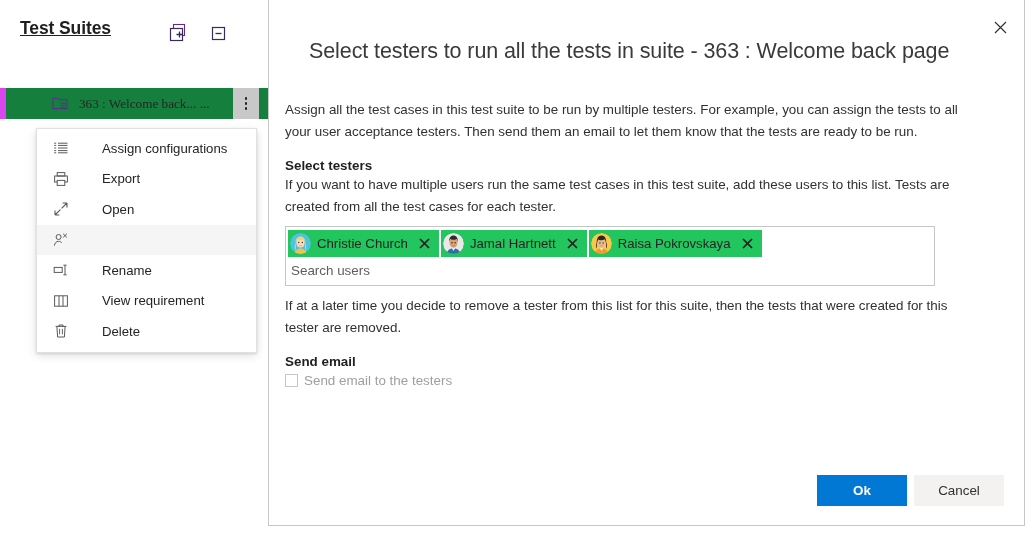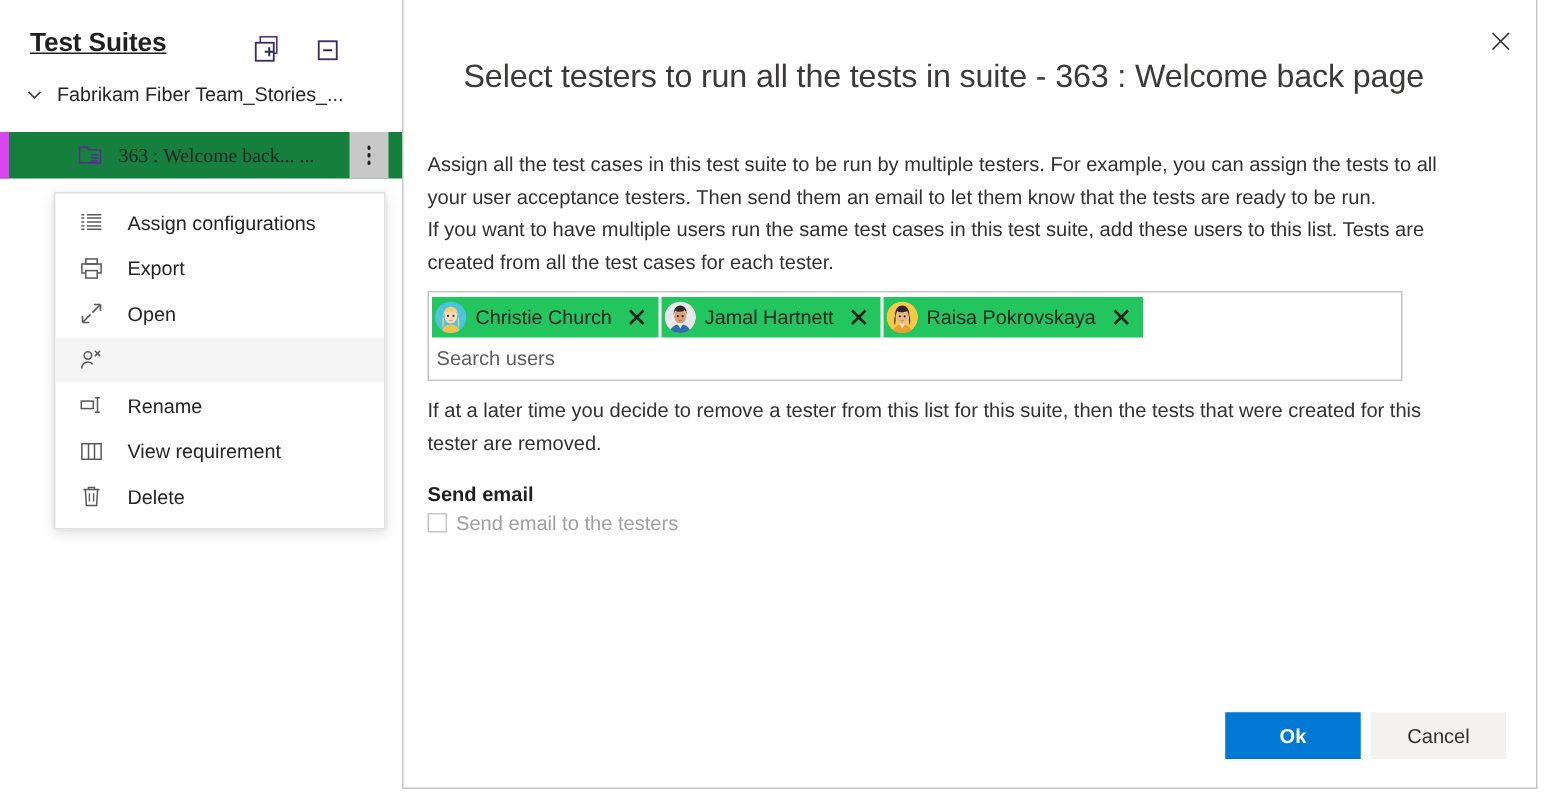--- a/index.html
+++ b/index.html
@@ -120,20 +120,21 @@
     z-index: 5;
   }
   .menu-item {
     height: 30.5px;
     display: flex;
     align-items: center;
     font-size: 13.2px;
     color: #242424;
     cursor: pointer;
     white-space: nowrap;
+    gap: 17px;
   }
   .menu-item.hovered { background: #f5f5f5; }
   .menu-icon {
     width: 26px;
     margin-left: 11px;
     display: flex;
     align-items: center;
     justify-content: center;
     flex: 0 0 auto;
     color: #4a4a4a;
@@ -315,28 +316,20 @@
     </svg>
   </div>
 
   <div class="hdr-icon-btn" id="btn-collapse-all">
     <svg width="19" height="19" viewBox="0 0 19 19">
       <rect x="3.5" y="4.5" width="12" height="12" fill="#ffffff" stroke="#3b2a5a" stroke-width="1.2"></rect>
       <path d="M6.5 10.5h6" stroke="#2b2b4a" stroke-width="1.3"></path>
     </svg>
   </div>
 
-  <div class="tree-row" id="tree-row-root">
-    <span class="chevron-wrap">
-      <svg width="12" height="12" viewBox="0 0 12 12">
-        <path d="M2 4.2 L6 8.2 L10 4.2" fill="none" stroke="#424242" stroke-width="1.15"></path>
-      </svg>
-    </span>
-    <span class="tree-label-root">Fabrikam Fiber Team_Stories_...</span>
-  </div>
 
   <div class="tree-row" id="tree-row-child">
     <span class="suite-icon-wrap">
       <svg width="16" height="15" viewBox="0 0 16 15">
         <path d="M1 2.2 h5 l1.4 1.6 H15 V12.6 H1 Z" fill="none" stroke="#5b2d8e" stroke-width="1.05"></path>
         <path d="M8.6 7.2h5 M8.6 9.4h5 M8.6 11.4h5" stroke="#5b2d8e" stroke-width="1"></path>
       </svg>
     </span>
     <span class="tree-label-child">363 : Welcome back... ...</span>
     <span id="tree-more-btn">
@@ -432,20 +425,21 @@
       <path d="M1 1 L12 12 M12 1 L1 12" stroke="#323130" stroke-width="1.15"></path>
     </svg>
   </div>
 
   <div id="dialog-title">Select testers to run all the tests in suite - 363 : Welcome back page</div>
 
   <div id="dialog-body">
 
     <p class="para">Assign all the test cases in this test suite to be run by multiple testers. For example, you can assign the tests to all your user acceptance testers. Then send them an email to let them know that the tests are ready to be run.</p>
 
+    <div class="section-head">Select testers</div>
     <p class="para">If you want to have multiple users run the same test cases in this test suite, add these users to this list. Tests are created from all the test cases for each tester.</p>
 
     <div id="testers-picker">
       <div id="chips-row">
 
         <div class="chip">
           <span class="avatar">
             <svg width="21" height="21" viewBox="0 0 21 21">
               <circle cx="10.5" cy="10.5" r="10.5" fill="#4ec3e0"></circle>
               <path d="M4.6 21c0-3.4 2.7-5.6 5.9-5.6S16.4 17.6 16.4 21z" fill="#f2c14e"></path>

